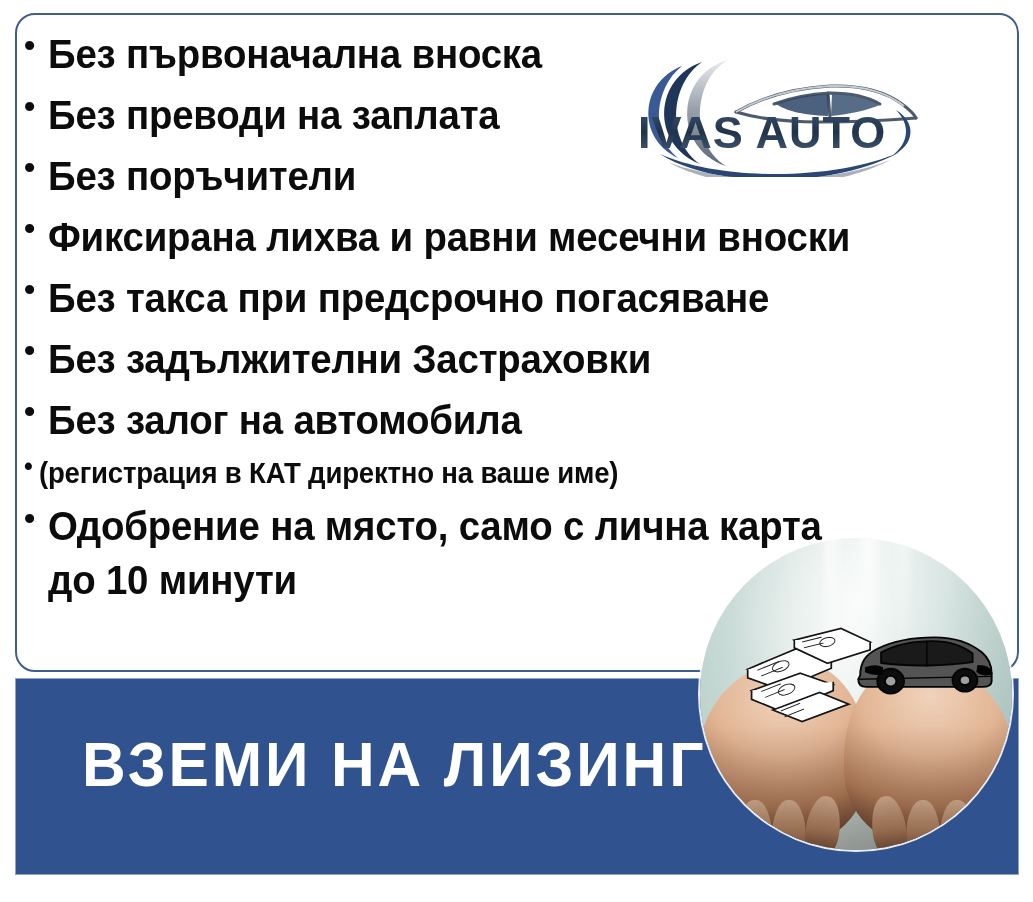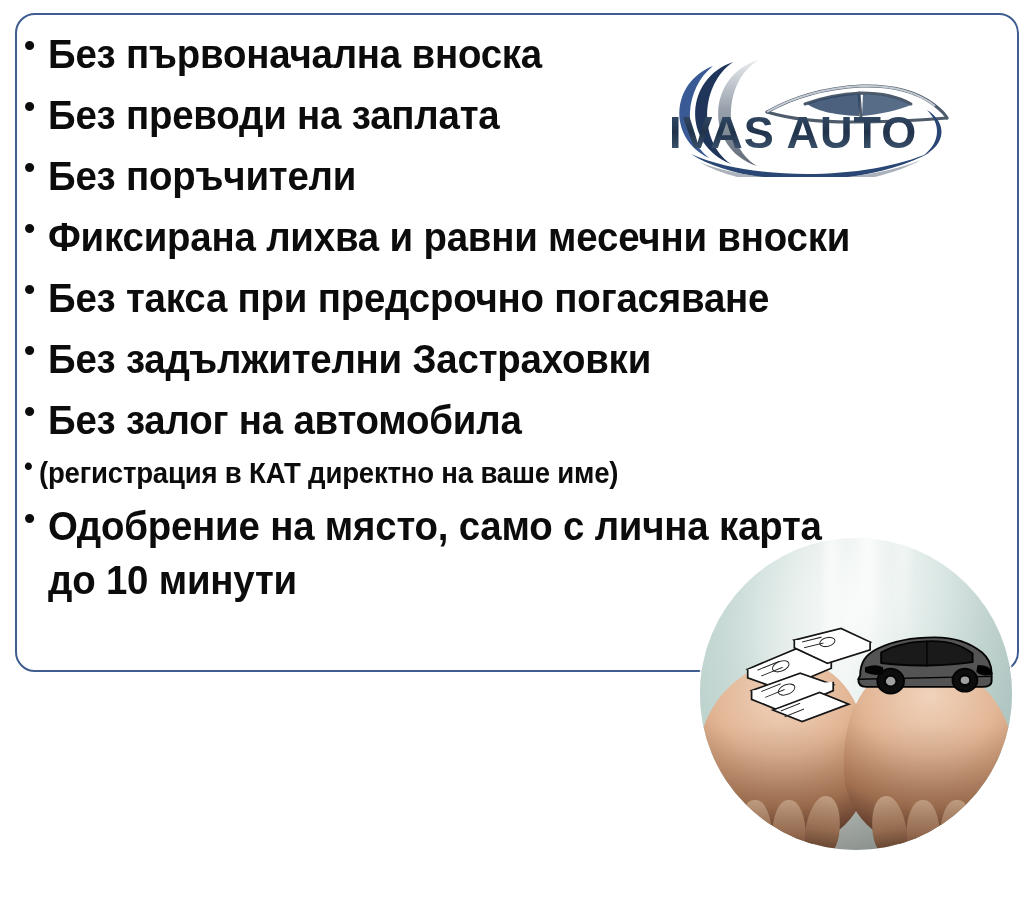--- a/index.html
+++ b/index.html
@@ -100,21 +100,21 @@
     padding-top: 3px;
   }
   .b-last .btext {
     transform: scaleX(0.96);
     transform-origin: left center;
   }
 
   
   .logo {
     position: absolute;
-    left: 655px;
+    left: 624px;
     top: 52px;
     width: 320px;
     height: 125px;
   }
   .logo svg { display: block; width: 100%; height: 100%; }
   .logo-wordmark {
     font-family: "Liberation Sans", sans-serif;
     font-weight: bold;
     font-size: 45px;
     letter-spacing: 1px;
@@ -298,20 +298,23 @@
 
       <text class="logo-wordmark" x="14" y="96" fill="url(#wordGrad)">IVAS AUTO</text>
 
       <path d="M36 102 C 92 138, 212 136, 276 100 C 214 128, 98 130, 36 102 Z" fill="#2a4674"></path>
       <path d="M44 110 C 100 142, 206 140, 266 108 C 208 132, 104 134, 44 110 Z" fill="#8e97a3" opacity="0.75"></path>
 
       <path d="M272 58 C 292 70, 292 92, 268 104 C 286 90, 286 72, 272 58 Z" fill="#2a4674"></path>
     </svg>
   </div>
 
+  <div class="banner">
+    <div class="banner-text">ВЗЕМИ НА ЛИЗИНГ</div>
+  </div>
 
   <div class="photo-circle">
     <div class="softbg"></div>
     <div class="streak" style="left:40%;"></div>
     <div class="streak" style="left:52%; height:54%;"></div>
     <div class="streak" style="left:63%; height:48%; opacity:.7;"></div>
 
     <div class="palm left">
       <div class="finger" style="left:8px;  bottom:-8px; transform:rotate(-14deg);"></div>
       <div class="finger" style="left:42px; bottom:-14px;"></div>

